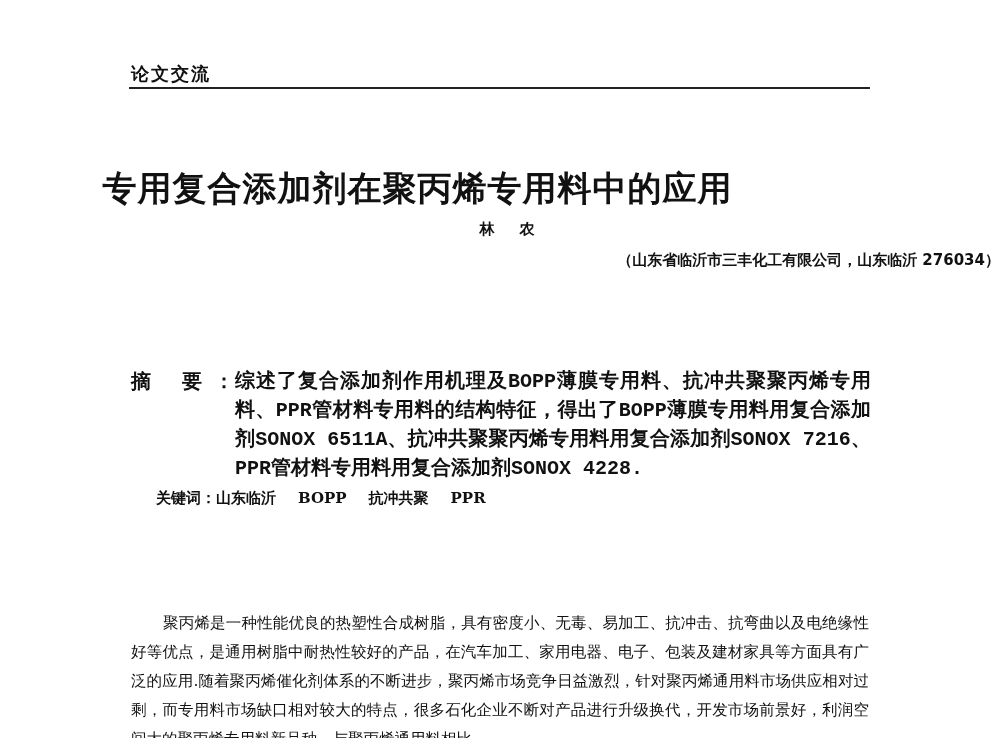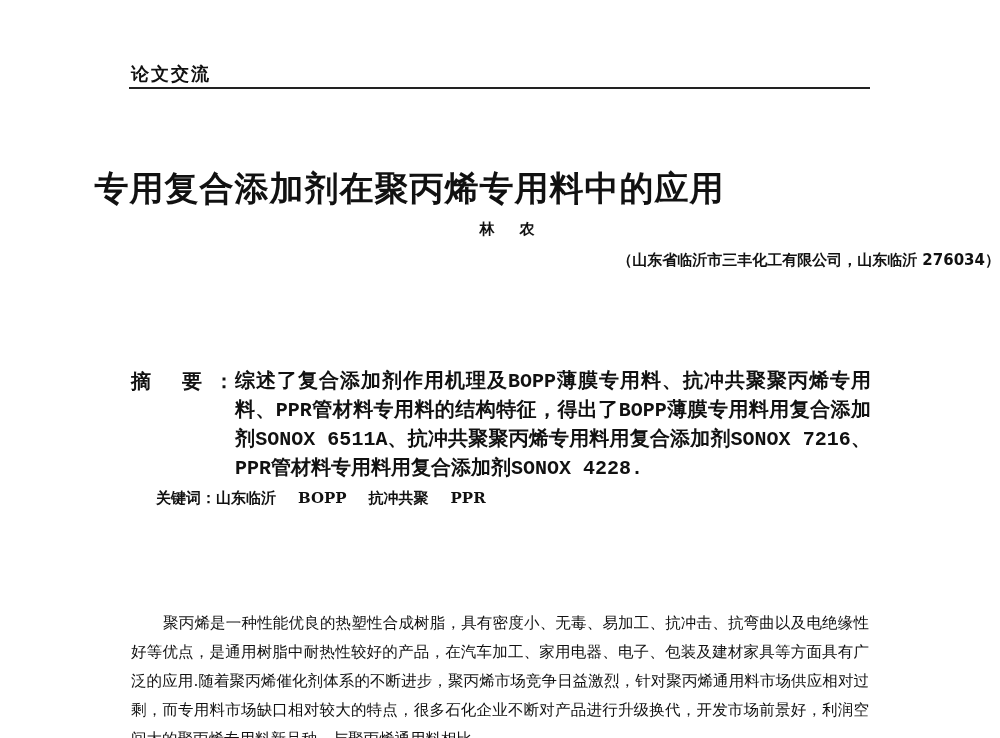--- a/index.html
+++ b/index.html
@@ -41,20 +41,21 @@
       position: absolute;
       left: 0;
       width: 819px;
       top: 166px;
       text-align: center;
       font-family: "DejaVu Sans", "Liberation Sans", sans-serif;
       font-size: 34px;
       font-weight: bold;
       letter-spacing: 1px;
       color: #111;
+      padding-left: 8px;
     }
     .author {
       position: absolute;
       left: 0;
       width: 1000px;
       top: 220px;
       text-align: center;
       font-size: 15px;
       font-weight: bold;
       letter-spacing: 10px;

